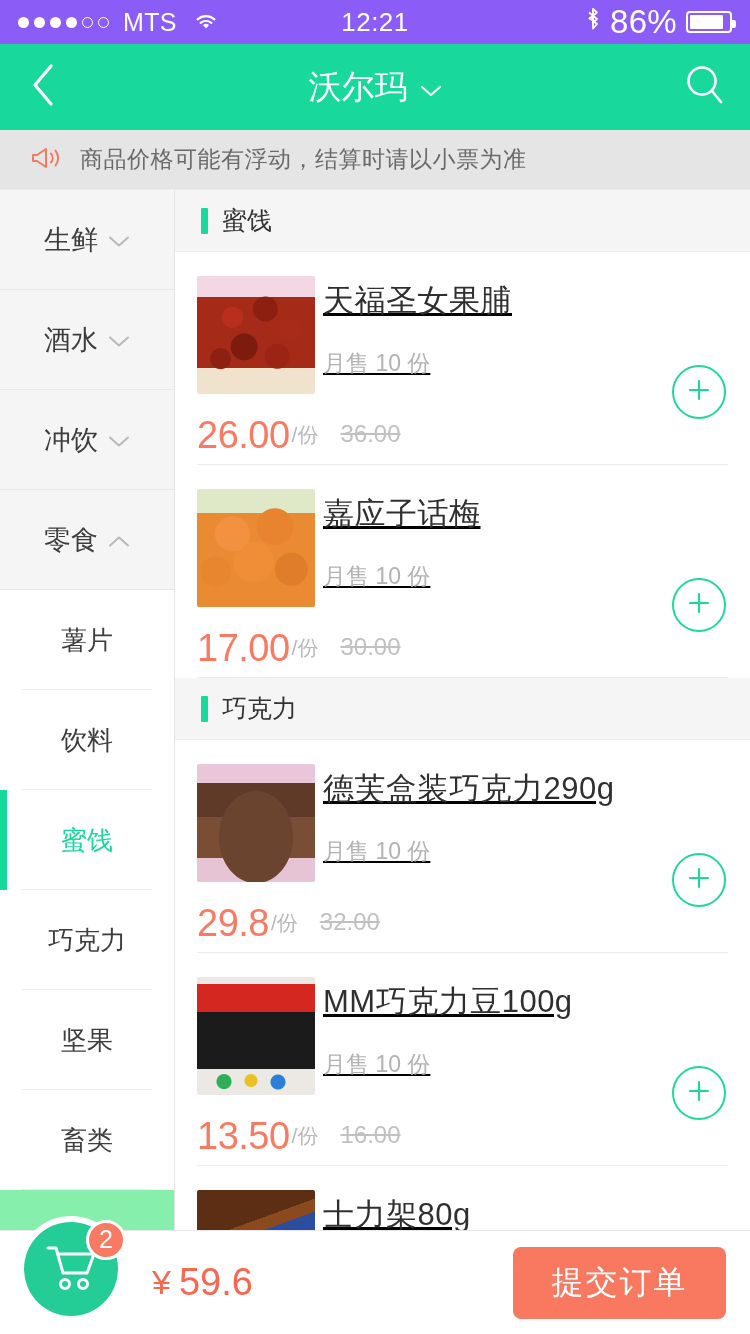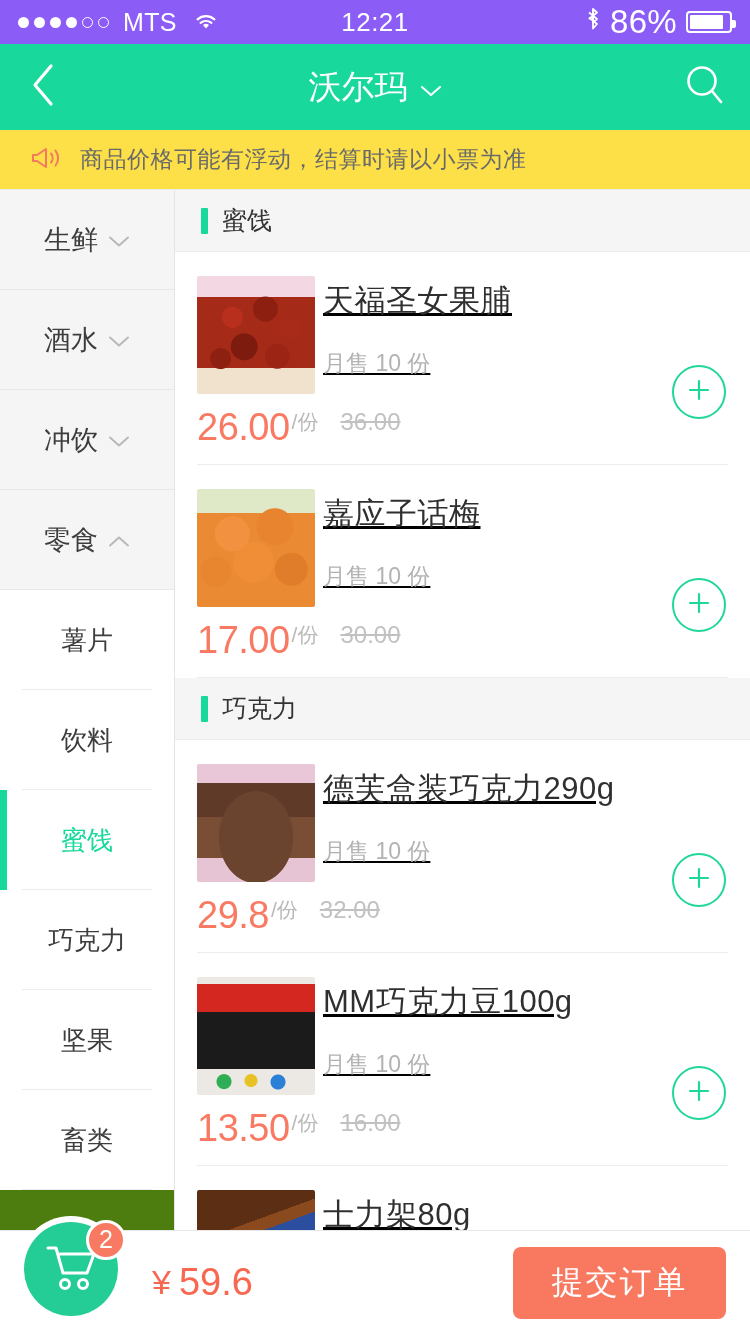--- a/index.html
+++ b/index.html
@@ -45,35 +45,35 @@
   .nav-title{
     position:absolute; left:0; right:0; text-align:center;
     font-size:33px; display:flex; align-items:center; justify-content:center; gap:12px;
     pointer-events:none;
   }
   .nav-title .chev{ pointer-events:auto; }
   .nav-search{ margin-left:auto; width:90px; height:86px; display:flex; align-items:center; justify-content:center; }
 
   
   .notice{
-    height:60px; background:#fde047;
+    height:60px; background:#e5e5e5;
     display:flex; align-items:center; gap:16px; padding:0 30px;
     border-bottom:1px solid #ececec;
   }
   .notice-text{ font-size:23px; color:#6a6a6a; letter-spacing:.5px; }
 
   
   .content{
     position:absolute; top:190px; left:0; right:0; bottom:104px;
     display:flex; overflow:hidden;
   }
 
   
   .sidebar{
-    width:175px; flex:0 0 175px; background:#4d7c0f;
+    width:175px; flex:0 0 175px; background:#86efac;
     border-right:1px solid #e4e4e4; overflow:hidden;
   }
   .cat{
     height:100px; background:#f5f5f5; border-bottom:1px solid #e8e8e8;
     display:flex; align-items:center; justify-content:center; gap:10px;
     font-size:27px; color:#3d3d3d;
   }
   .cat .chev-s{ display:inline-block; }
   .sub{
     height:100px; background:#ffffff;
@@ -105,21 +105,21 @@
   }
   .item-top{ display:flex; gap:8px;text-decoration:underline; }
   .thumb{
     width:118px; height:118px; flex:0 0 118px; border-radius:2px;
     background-size:cover; background-position:center;
   }
   .item-info{ padding-top:4px; }
   .item-name{ font-size:31px; color:#2f2f2f; letter-spacing:.5px; }
   .item-sales{ font-size:23px; color:#b2b2b2; margin-top:26px; }
   .item-bottom{
-    display:flex; align-items:flex-start; gap:22px; margin-top:14px;
+    display:flex; align-items:center; gap:22px; margin-top:22px;
   }
   .price{ font-size:38px; color:#f97a63; line-height:1; letter-spacing:-.5px; }
   .unit{ font-size:21px; color:#b9b9b9; }
   .oldprice{
     font-size:24px; color:#c1c1c1; text-decoration:line-through; padding-bottom:3px;
   }
   .add-btn{
     position:absolute; right:24px; bottom:46px;
     width:54px; height:54px; border-radius:50%;
     border:2px solid #1fd79b; display:flex; align-items:center; justify-content:center;

